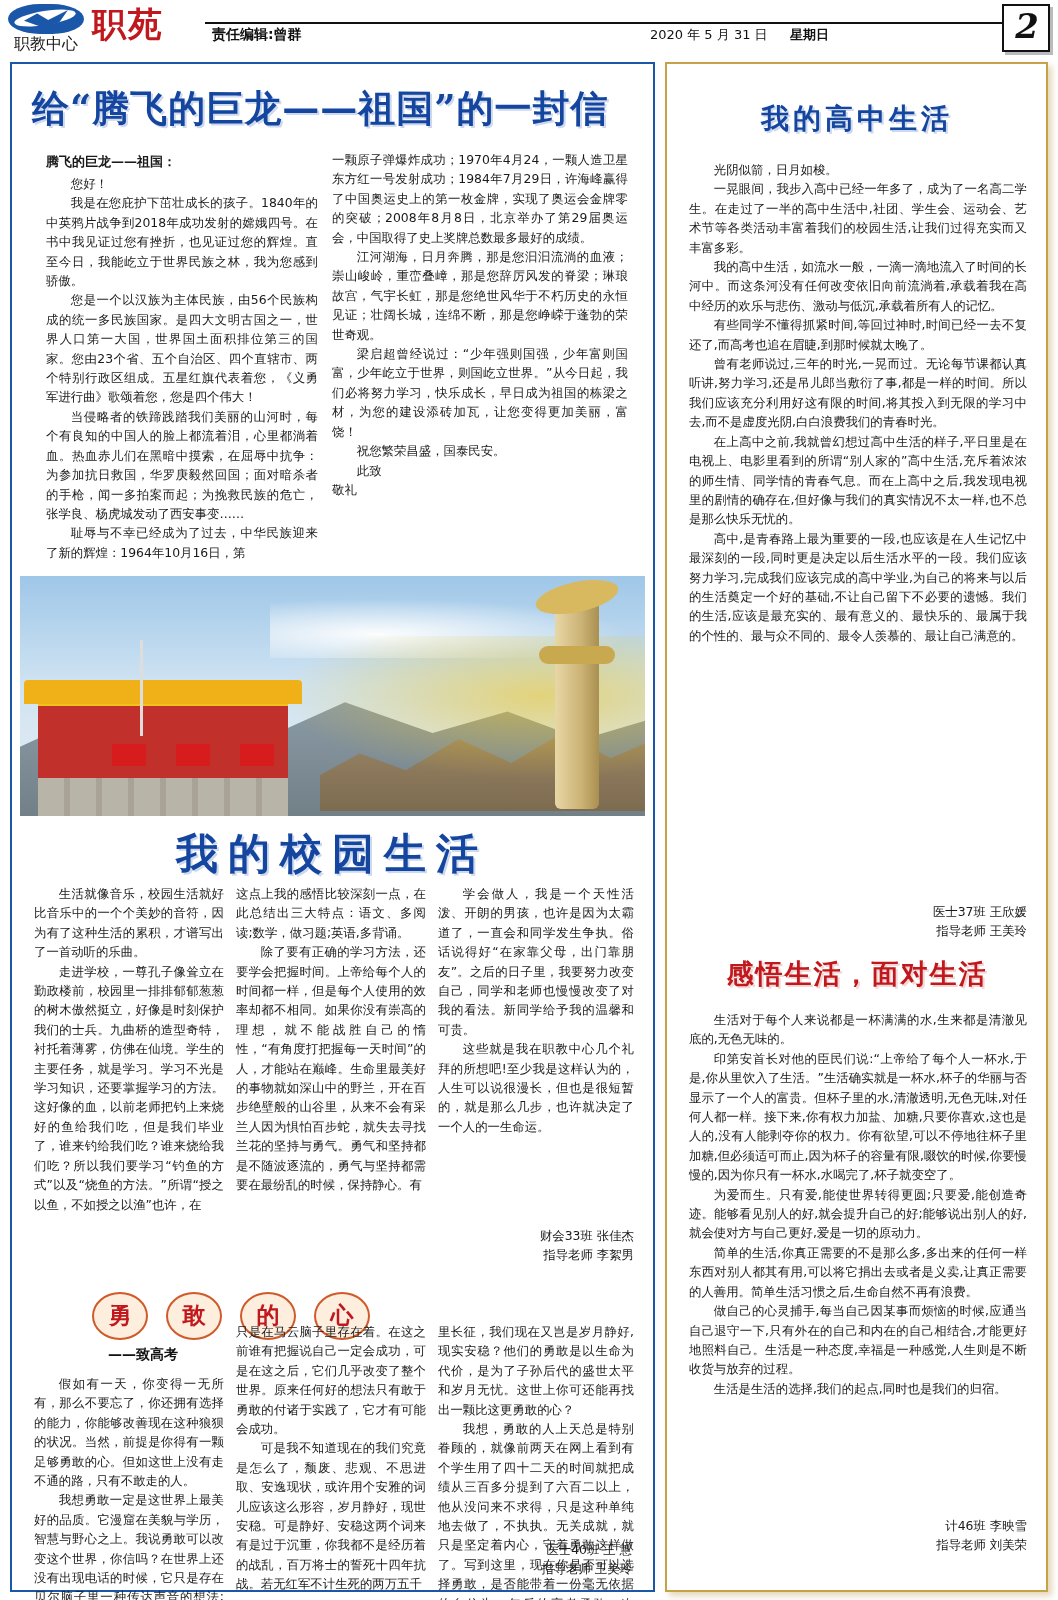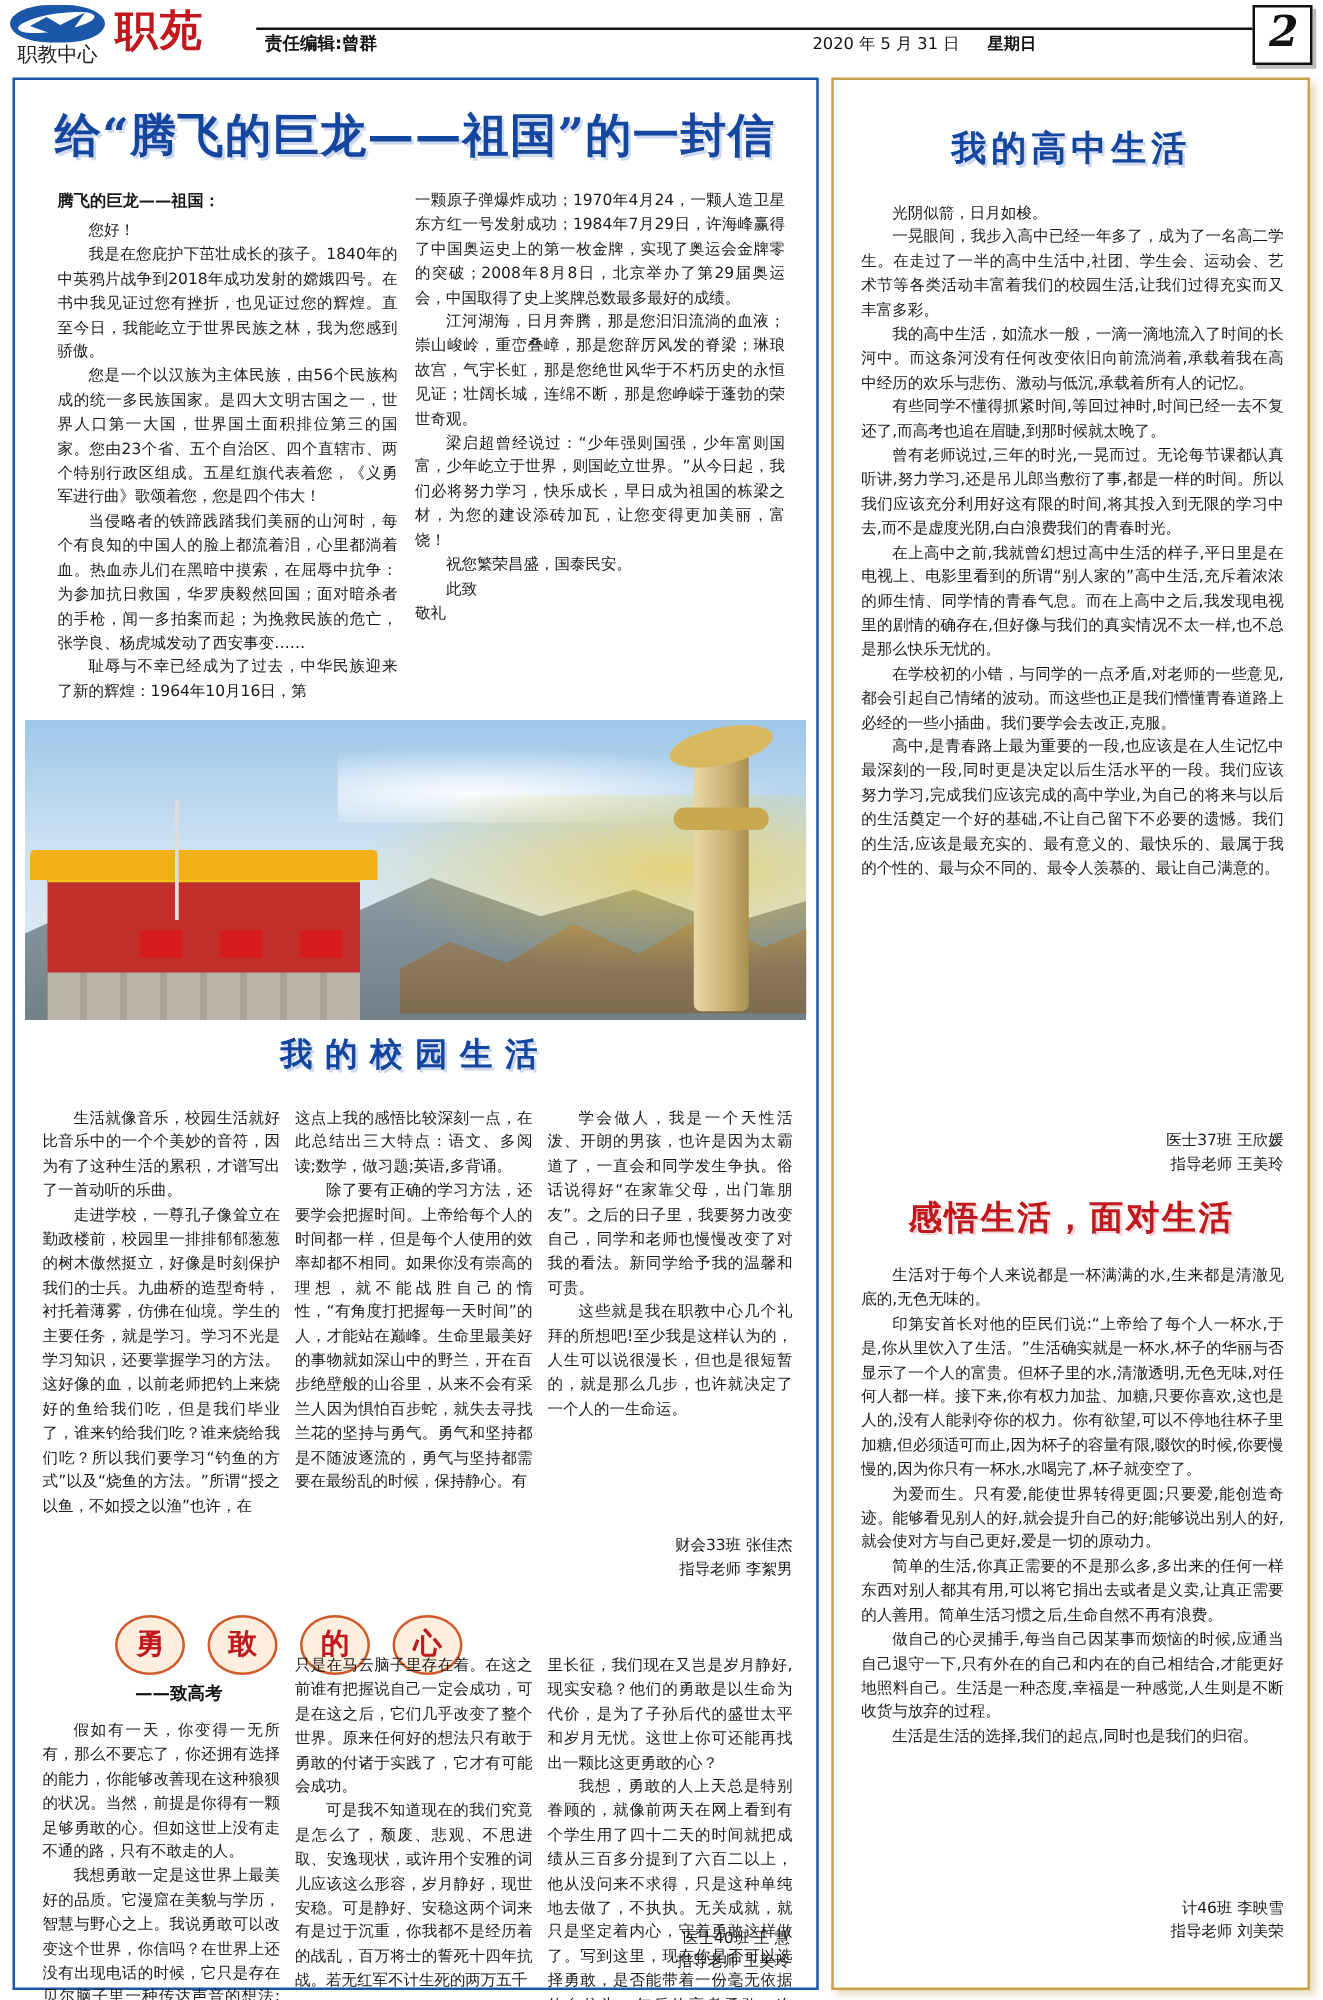--- a/index.html
+++ b/index.html
@@ -91,21 +91,21 @@
   .cn{
     font-family:"DejaVu Sans","Liberation Sans",sans-serif;
     font-size:12.4px;line-height:19.4px;text-align:justify;
     color:#1a1a1a;
   }
   .indent{text-indent:2em;}
   .sign{ text-align:right; font-size:12.4px; line-height:19px;}
 
   
   .a1-title{
-    position:absolute;left:20px;top:20px;width:600px;text-align:center;
+    position:absolute;left:20px;top:20px;width:600px;text-align:left;
     font-size:37px;font-weight:bold;color:#1446a0;
     font-family:"DejaVu Serif","Liberation Serif",serif;
     letter-spacing:1px;
     text-shadow:2px 2px 0 #cfd9ee;
   }
   .a1-lead{
     position:absolute;left:34px;top:88px;width:270px;
     font-size:13px;font-weight:bold;line-height:20px;
   }
   .a1-colA{
@@ -178,21 +178,21 @@
     background:radial-gradient(ellipse at 30% 60%,rgba(255,255,255,.95),rgba(255,255,255,0) 70%);
   }
   .gold-sweep{
     position:absolute;left:240px;top:60px;width:400px;height:150px;
     background:radial-gradient(ellipse at 70% 40%,rgba(240,196,25,.55),rgba(240,196,25,0) 65%);
   }
 
   
   .a2-title{
     position:absolute;left:20px;top:762px;width:600px;text-align:center;
-    font-size:26px;font-weight:bold;color:#1446a0;
+    font-size:42px;font-weight:bold;color:#1446a0;
     font-family:"DejaVu Serif","Liberation Serif",serif;
     letter-spacing:10px;
     text-shadow:2px 2px 0 #cfd9ee;
   }
   .a2-c1{position:absolute;left:22px;top:820px;width:190px;}
   .a2-c2{position:absolute;left:224px;top:820px;width:190px;}
   .a2-c3{position:absolute;left:426px;top:820px;width:196px;}
   .a2-sign{position:absolute;left:426px;top:1162px;width:196px;}
 
   
@@ -352,21 +352,20 @@
 
   <div class="right-col">
     <div class="r1-title">我的高中生活</div>
     <div class="r1-body cn">
       <p class="indent">光阴似箭，日月如梭。</p>
       <p class="indent">一晃眼间，我步入高中已经一年多了，成为了一名高二学生。在走过了一半的高中生活中,社团、学生会、运动会、艺术节等各类活动丰富着我们的校园生活,让我们过得充实而又丰富多彩。</p>
       <p class="indent">我的高中生活，如流水一般，一滴一滴地流入了时间的长河中。而这条河没有任何改变依旧向前流淌着,承载着我在高中经历的欢乐与悲伤、激动与低沉,承载着所有人的记忆。</p>
       <p class="indent">有些同学不懂得抓紧时间,等回过神时,时间已经一去不复还了,而高考也追在眉睫,到那时候就太晚了。</p>
       <p class="indent">曾有老师说过,三年的时光,一晃而过。无论每节课都认真听讲,努力学习,还是吊儿郎当敷衍了事,都是一样的时间。所以我们应该充分利用好这有限的时间,将其投入到无限的学习中去,而不是虚度光阴,白白浪费我们的青春时光。</p>
       <p class="indent">在上高中之前,我就曾幻想过高中生活的样子,平日里是在电视上、电影里看到的所谓“别人家的”高中生活,充斥着浓浓的师生情、同学情的青春气息。而在上高中之后,我发现电视里的剧情的确存在,但好像与我们的真实情况不太一样,也不总是那么快乐无忧的。</p>
-      <p class="indent">在学校初的小错，与同学的一点矛盾,对老师的一些意见,都会引起自己情绪的波动。而这些也正是我们懵懂青春道路上必经的一些小插曲。我们要学会去改正,克服。</p>
       <p class="indent">高中,是青春路上最为重要的一段,也应该是在人生记忆中最深刻的一段,同时更是决定以后生活水平的一段。我们应该努力学习,完成我们应该完成的高中学业,为自己的将来与以后的生活奠定一个好的基础,不让自己留下不必要的遗憾。我们的生活,应该是最充实的、最有意义的、最快乐的、最属于我的个性的、最与众不同的、最令人羡慕的、最让自己满意的。</p>
     </div>
     <div class="r1-sign cn">
       <div class="sign">医士37班   王欣媛</div>
       <div class="sign">指导老师   王美玲</div>
     </div>
 
     <div class="r2-title">感悟生活，面对生活</div>
     <div class="r2-body cn">
       <p class="indent">生活对于每个人来说都是一杯满满的水,生来都是清澈见底的,无色无味的。</p>

